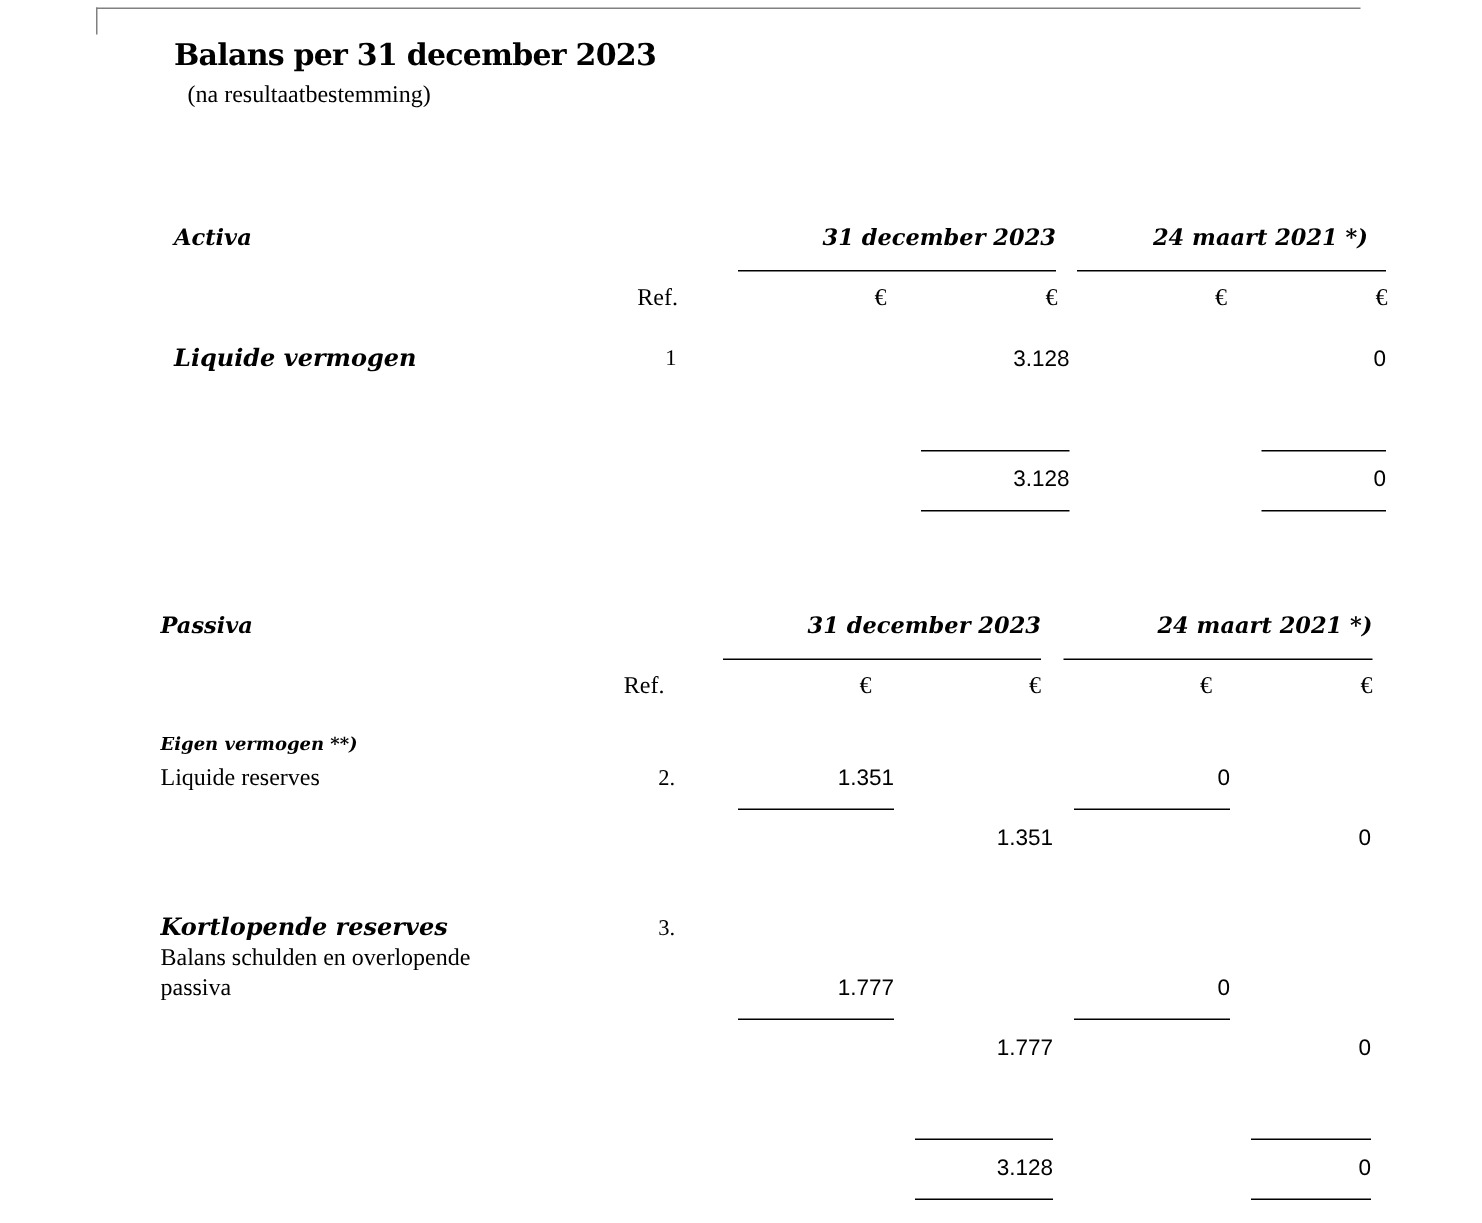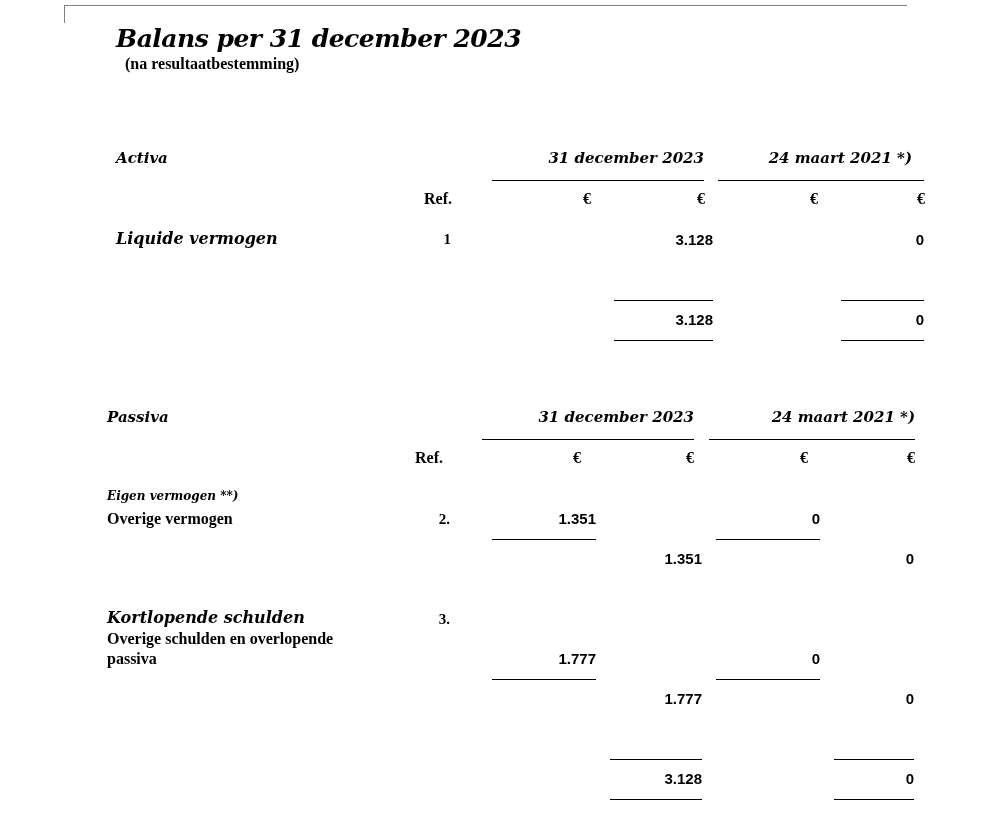--- a/index.html
+++ b/index.html
@@ -1,20 +1,20 @@
 <!DOCTYPE html>
 <html><head>
   <meta charset="utf-8">
   <style>
     html, body { margin: 0; padding: 0; background: #ffffff; }
     body { width: 988px; height: 815px; position: relative; overflow: hidden; color: #000; }
     .page-corner-top { position: absolute; left: 64px; top: 5px; width: 843px; height: 0; border-top: 1px solid #808080; }
     .page-corner-left { position: absolute; left: 64px; top: 5px; width: 0; height: 18px; border-left: 1px solid #808080; }
-    .abs { position: absolute; white-space: nowrap; line-height: 1; font-weight: bold; }
-    .title { font-family: "DejaVu Serif", serif; font-weight: bold; font-style: italic; font-size: 25px; letter-spacing: -0.5px; }
+    .abs { position: absolute; white-space: nowrap; line-height: 1; }
+    .title { font-family: "DejaVu Serif", serif; font-weight: bold; font-size: 20px; letter-spacing: -0.5px; }
     .subtitle { font-family: "Liberation Serif", serif; font-size: 16px; }
     .hdr { font-family: "DejaVu Serif", serif; font-weight: bold; font-style: italic; font-size: 15px; }
     .lbl { font-family: "Liberation Serif", serif; font-size: 16px; }
     .num { font-family: "Liberation Sans", sans-serif; font-size: 15px; text-align: right; }
     .ref { font-family: "Liberation Serif", serif; font-size: 15px; text-align: right; }
     .cur { font-family: "Liberation Serif", serif; font-size: 16px; text-align: right; }
     .rule { position: absolute; height: 0; border-top: 1px solid #000; }
   </style>
 </head>
 <body>
@@ -61,34 +61,34 @@
   <div class="rule" style="left:709px; width:206px; top:439px;"></div>
 
   <div class="abs ref" style="right:545px; top:450px; font-size:16px;">Ref.</div>
   <div class="abs cur" style="right:407px; top:450px;">€</div>
   <div class="abs cur" style="right:294px; top:450px;">€</div>
   <div class="abs cur" style="right:180px; top:450px;">€</div>
   <div class="abs cur" style="right:73px; top:450px;">€</div>
 
   <div>
     <div class="abs hdr" style="left:107px; top:490px; font-size:12px;">Eigen vermogen **)</div>
-    <div class="abs lbl" style="left:107px; top:511px;">Overige vermogen</div>
+    <div class="abs lbl" style="left:107px; top:511px;">Liquide reserves</div>
     <div class="abs ref" style="right:538px; top:512px;">2.</div>
     <div class="abs num" style="right:392px; top:511px;">1.351</div>
     <div class="abs num" style="right:168px; top:511px;">0</div>
     <div class="rule" style="left:492px; width:104px; top:539px;"></div>
     <div class="rule" style="left:716px; width:104px; top:539px;"></div>
     <div class="abs num" style="right:286px; top:551px;">1.351</div>
     <div class="abs num" style="right:74px; top:551px;">0</div>
   </div>
 
   <div>
-    <div class="abs hdr" style="left:107px; top:610px; font-size:16px;">Kortlopende schulden</div>
+    <div class="abs hdr" style="left:107px; top:610px; font-size:16px;">Kortlopende reserves</div>
     <div class="abs ref" style="right:538px; top:612px;">3.</div>
-    <div class="abs lbl" style="left:107px; top:631px;">Overige schulden en overlopende</div>
+    <div class="abs lbl" style="left:107px; top:631px;">Balans schulden en overlopende</div>
     <div class="abs lbl" style="left:107px; top:651px;">passiva</div>
     <div class="abs num" style="right:392px; top:651px;">1.777</div>
     <div class="abs num" style="right:168px; top:651px;">0</div>
     <div class="rule" style="left:492px; width:104px; top:679px;"></div>
     <div class="rule" style="left:716px; width:104px; top:679px;"></div>
     <div class="abs num" style="right:286px; top:691px;">1.777</div>
     <div class="abs num" style="right:74px; top:691px;">0</div>
   </div>
 
   <div class="rule" style="left:610px; width:92px; top:759px;"></div>

